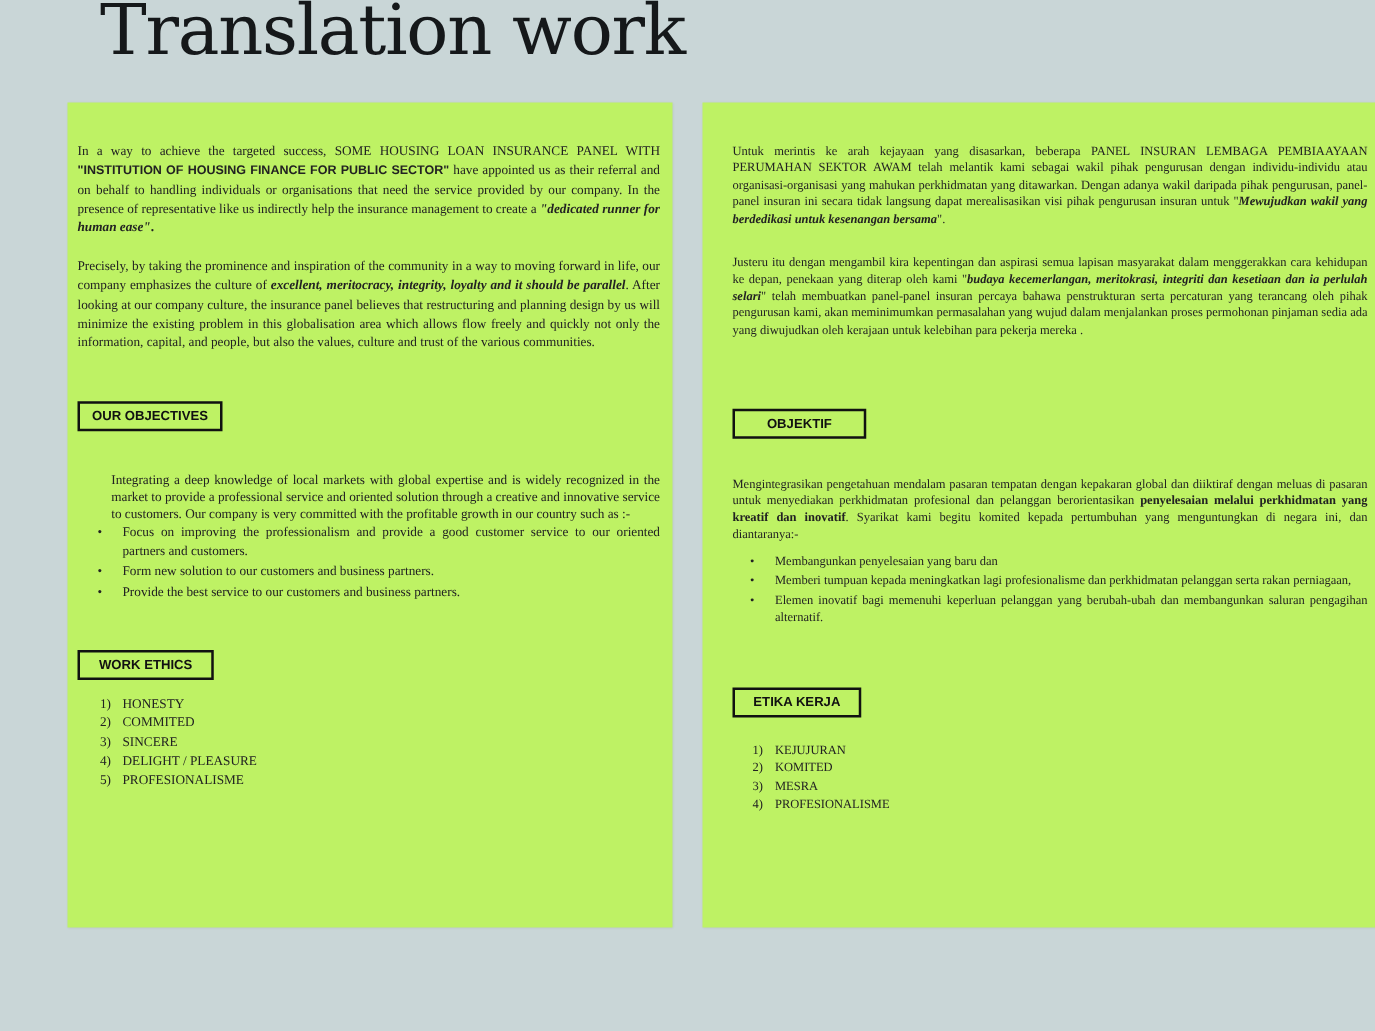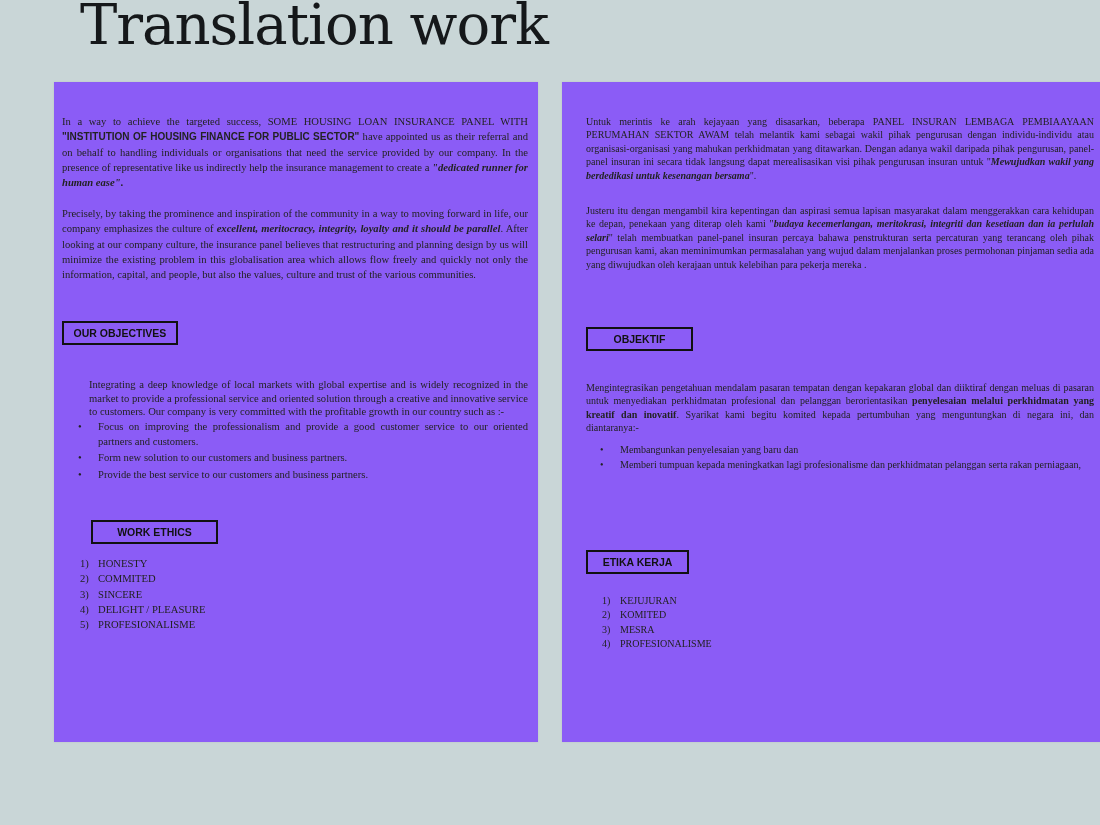--- a/index.html
+++ b/index.html
@@ -11,21 +11,21 @@
     color:#222;
   }
   .title {
     position:absolute; left:80px; top:-10px;
     font-family:"DejaVu Serif", "Liberation Serif", serif;
     font-size:56px; font-weight:300; letter-spacing:-1px;
     color:#15181a; margin:0; line-height:70px;
   }
   .page {
     position:absolute; top:82px; height:660px;
-    background:#8b5cf6;
+    background:#bef264;
     box-shadow:0 0 2px rgba(0,0,0,0.08);
   }
   .page.left { left:54px; width:484px; }
   .page.right { left:562px; width:556px; }
   .content { position:absolute; font-size:10.6px; line-height:15.3px; text-align:justify; }
   .left .content { left:8px; right:10px; }
   .right .content { left:24px; right:24px; font-size:10px; line-height:13.4px; }
   p { margin:0; }
   .heading-box {
     display:inline-block; border:2.5px solid #111;
@@ -63,21 +63,21 @@
   <div class="content" style="top:296px;">
     <p style="line-height:13.6px;margin-left:27px;">Integrating a deep knowledge of local markets with global expertise and is widely recognized in the market to provide a professional service and oriented solution through a creative and innovative service to customers. Our company is very committed with the profitable growth in our country such as :-</p>
     <ul class="bullets">
       <li>Focus on improving the professionalism and provide a good customer service to our oriented partners and customers.</li>
       <li>Form new solution to our customers and business partners.</li>
       <li>Provide the best service to our customers and business partners.</li>
     </ul>
   </div>
 
   <div style="position:absolute; left:8px; top:438px;">
-    <div class="heading-box" style="width:127px;margin-left:29px;">WORK ETHICS</div>
+    <div class="heading-box" style="width:109px;">WORK ETHICS</div>
   </div>
 
   <div class="content" style="top:474px; left:8px;">
     <ol class="ethics">
       <li>
           <span class="num">1)</span>
           <span>HONESTY</span>
         </li>
       <li>
           <span class="num">2)</span>
@@ -110,20 +110,21 @@
 
   <div style="position:absolute; left:24px; top:245px;">
     <div class="heading-box" style="width:107px;">OBJEKTIF</div>
   </div>
 
   <div class="content" style="top:299px;">
     <p style="margin-bottom:8px;"><span>Mengintegrasikan pengetahuan mendalam pasaran tempatan dengan kepakaran global dan diiktiraf dengan meluas di pasaran untuk menyediakan perkhidmatan profesional dan pelanggan berorientasikan </span><b>penyelesaian melalui perkhidmatan yang kreatif dan inovatif</b><span>. Syarikat kami begitu komited kepada pertumbuhan yang menguntungkan di negara ini, dan diantaranya:-</span></p>
     <ul class="bullets" style="padding-left:34px; line-height:14.6px;">
       <li>Membangunkan penyelesaian yang baru dan</li>
       <li>Memberi tumpuan kepada meningkatkan lagi profesionalisme dan perkhidmatan pelanggan serta rakan perniagaan,</li>
+      <li>Elemen inovatif bagi memenuhi keperluan pelanggan yang berubah-ubah dan membangunkan saluran pengagihan alternatif.</li>
     </ul>
   </div>
 
   <div style="position:absolute; left:24px; top:468px;">
     <div class="heading-box" style="width:103px;">ETIKA KERJA</div>
   </div>
 
   <div class="content" style="top:512px; left:40px;">
     <ol class="ethics" style="padding-left:0; font-size:10px; line-height:14.4px;">
       <li>

